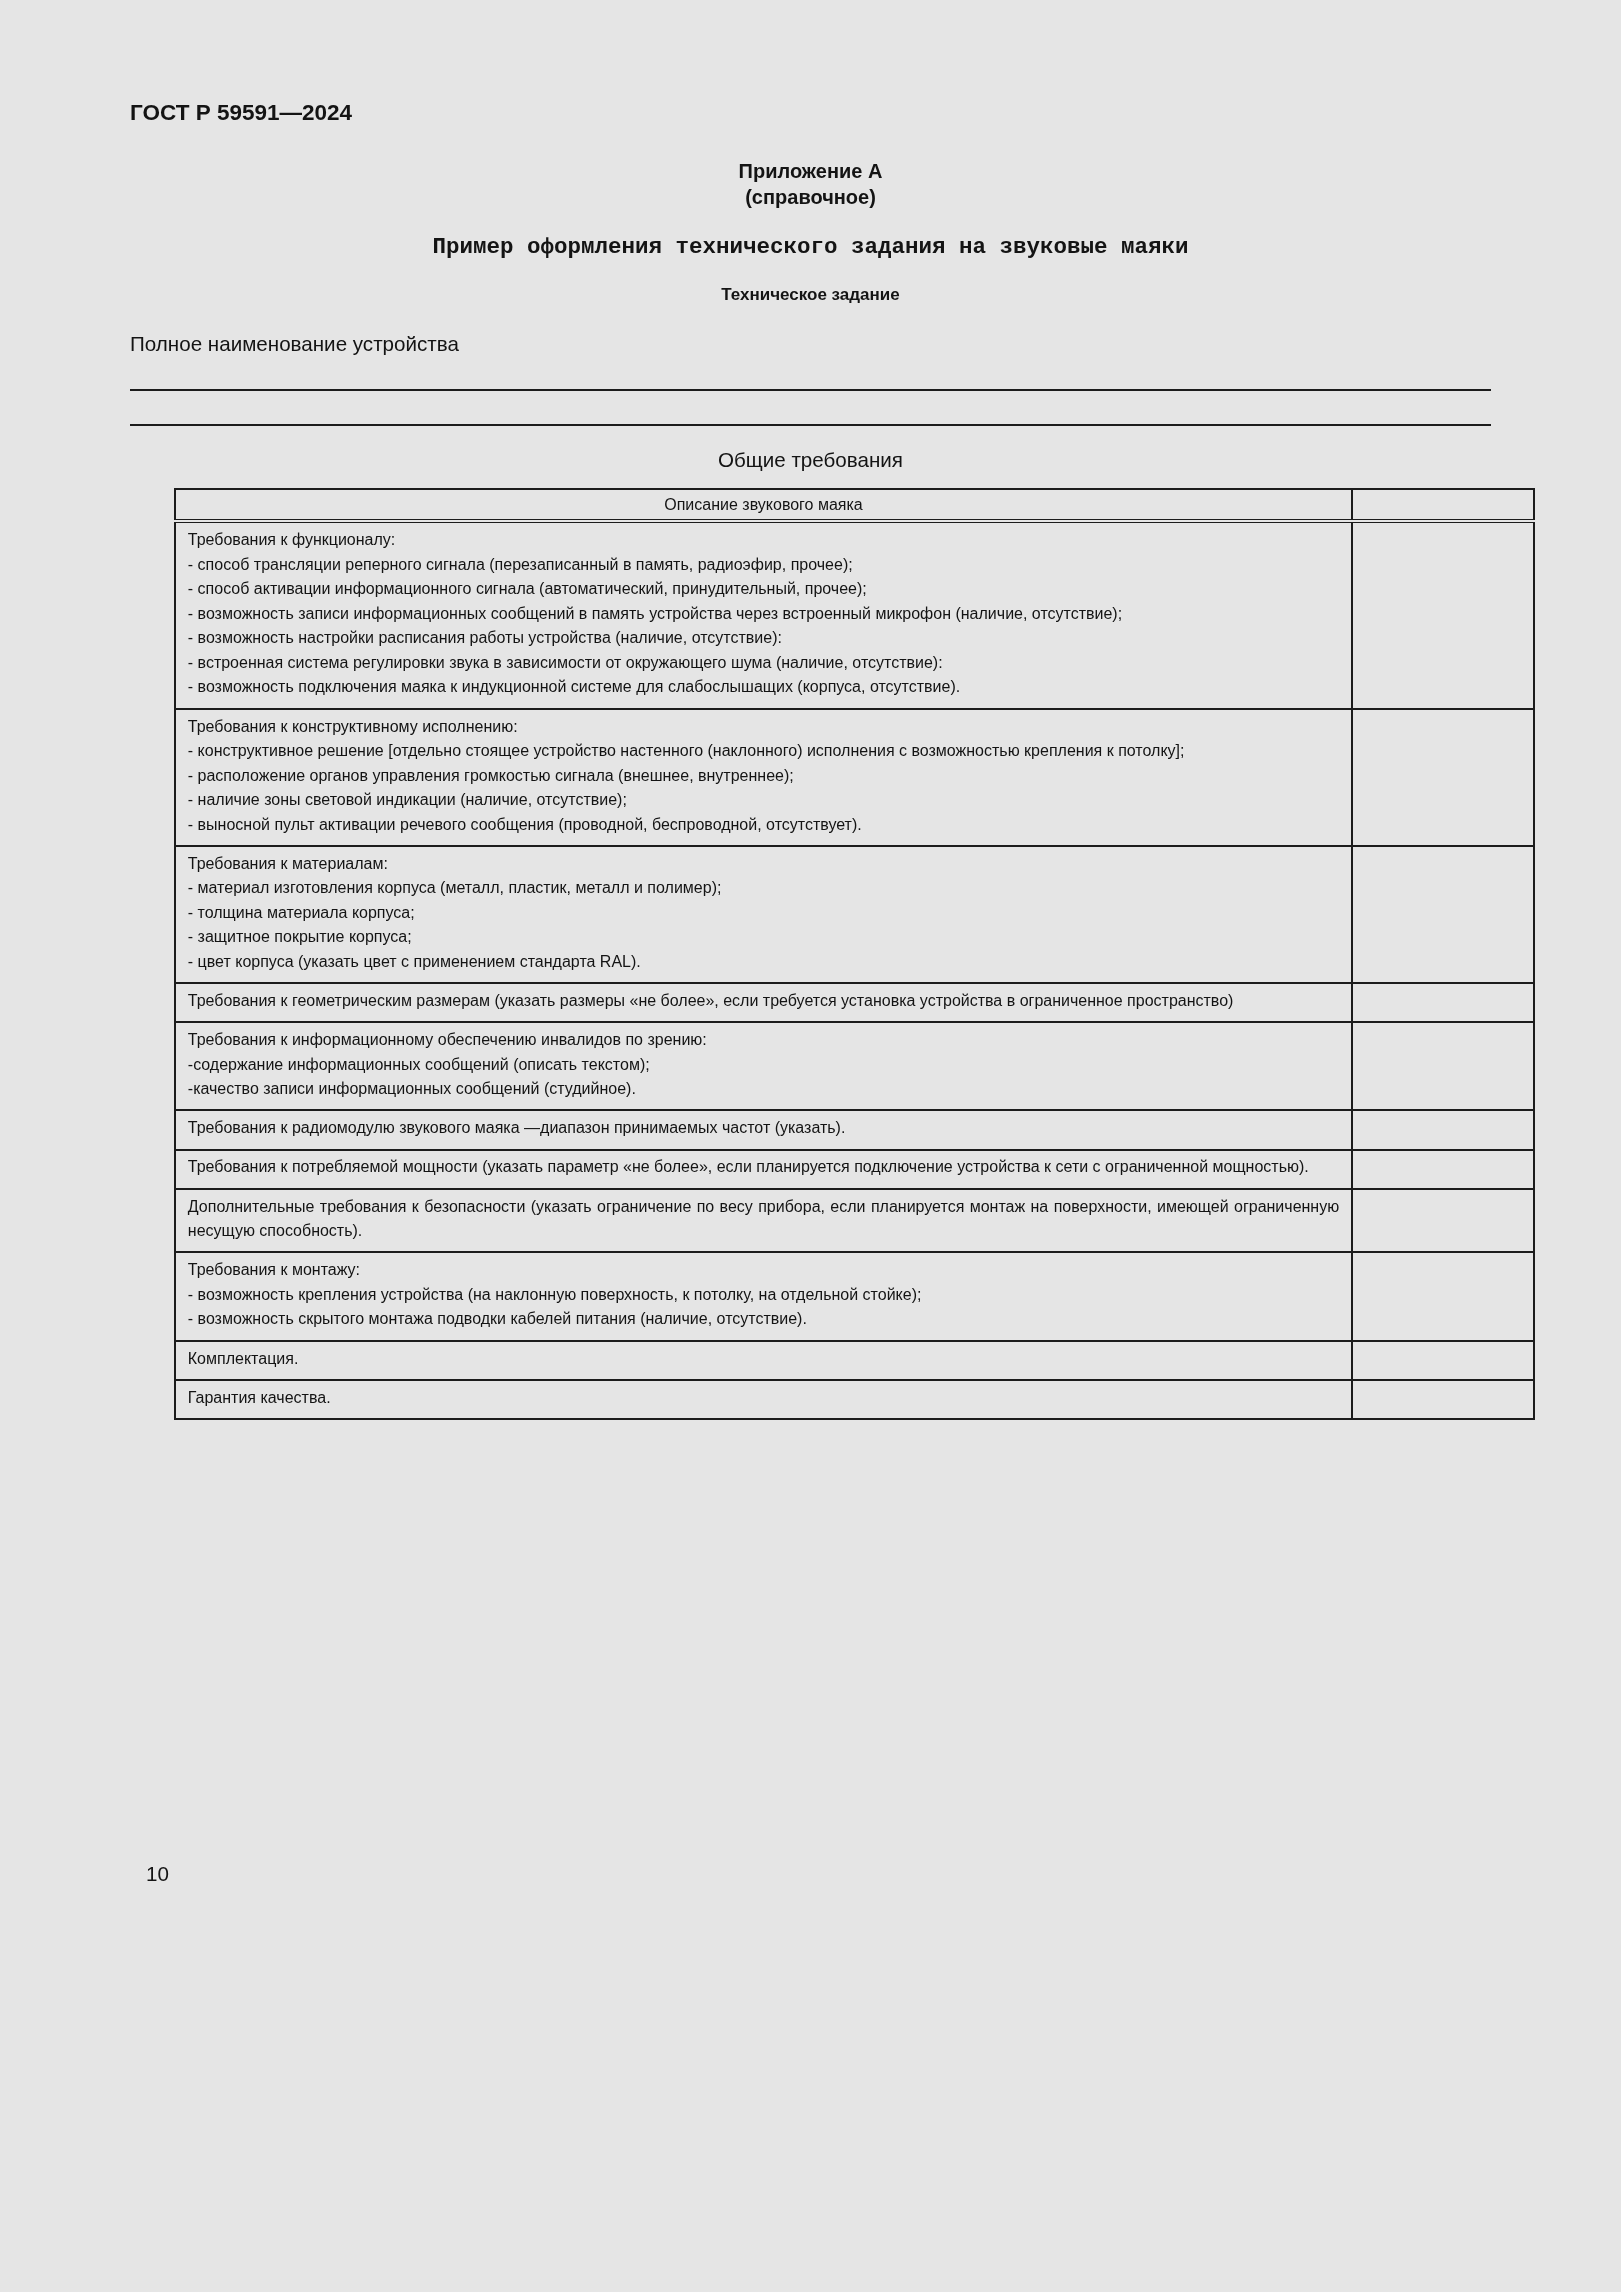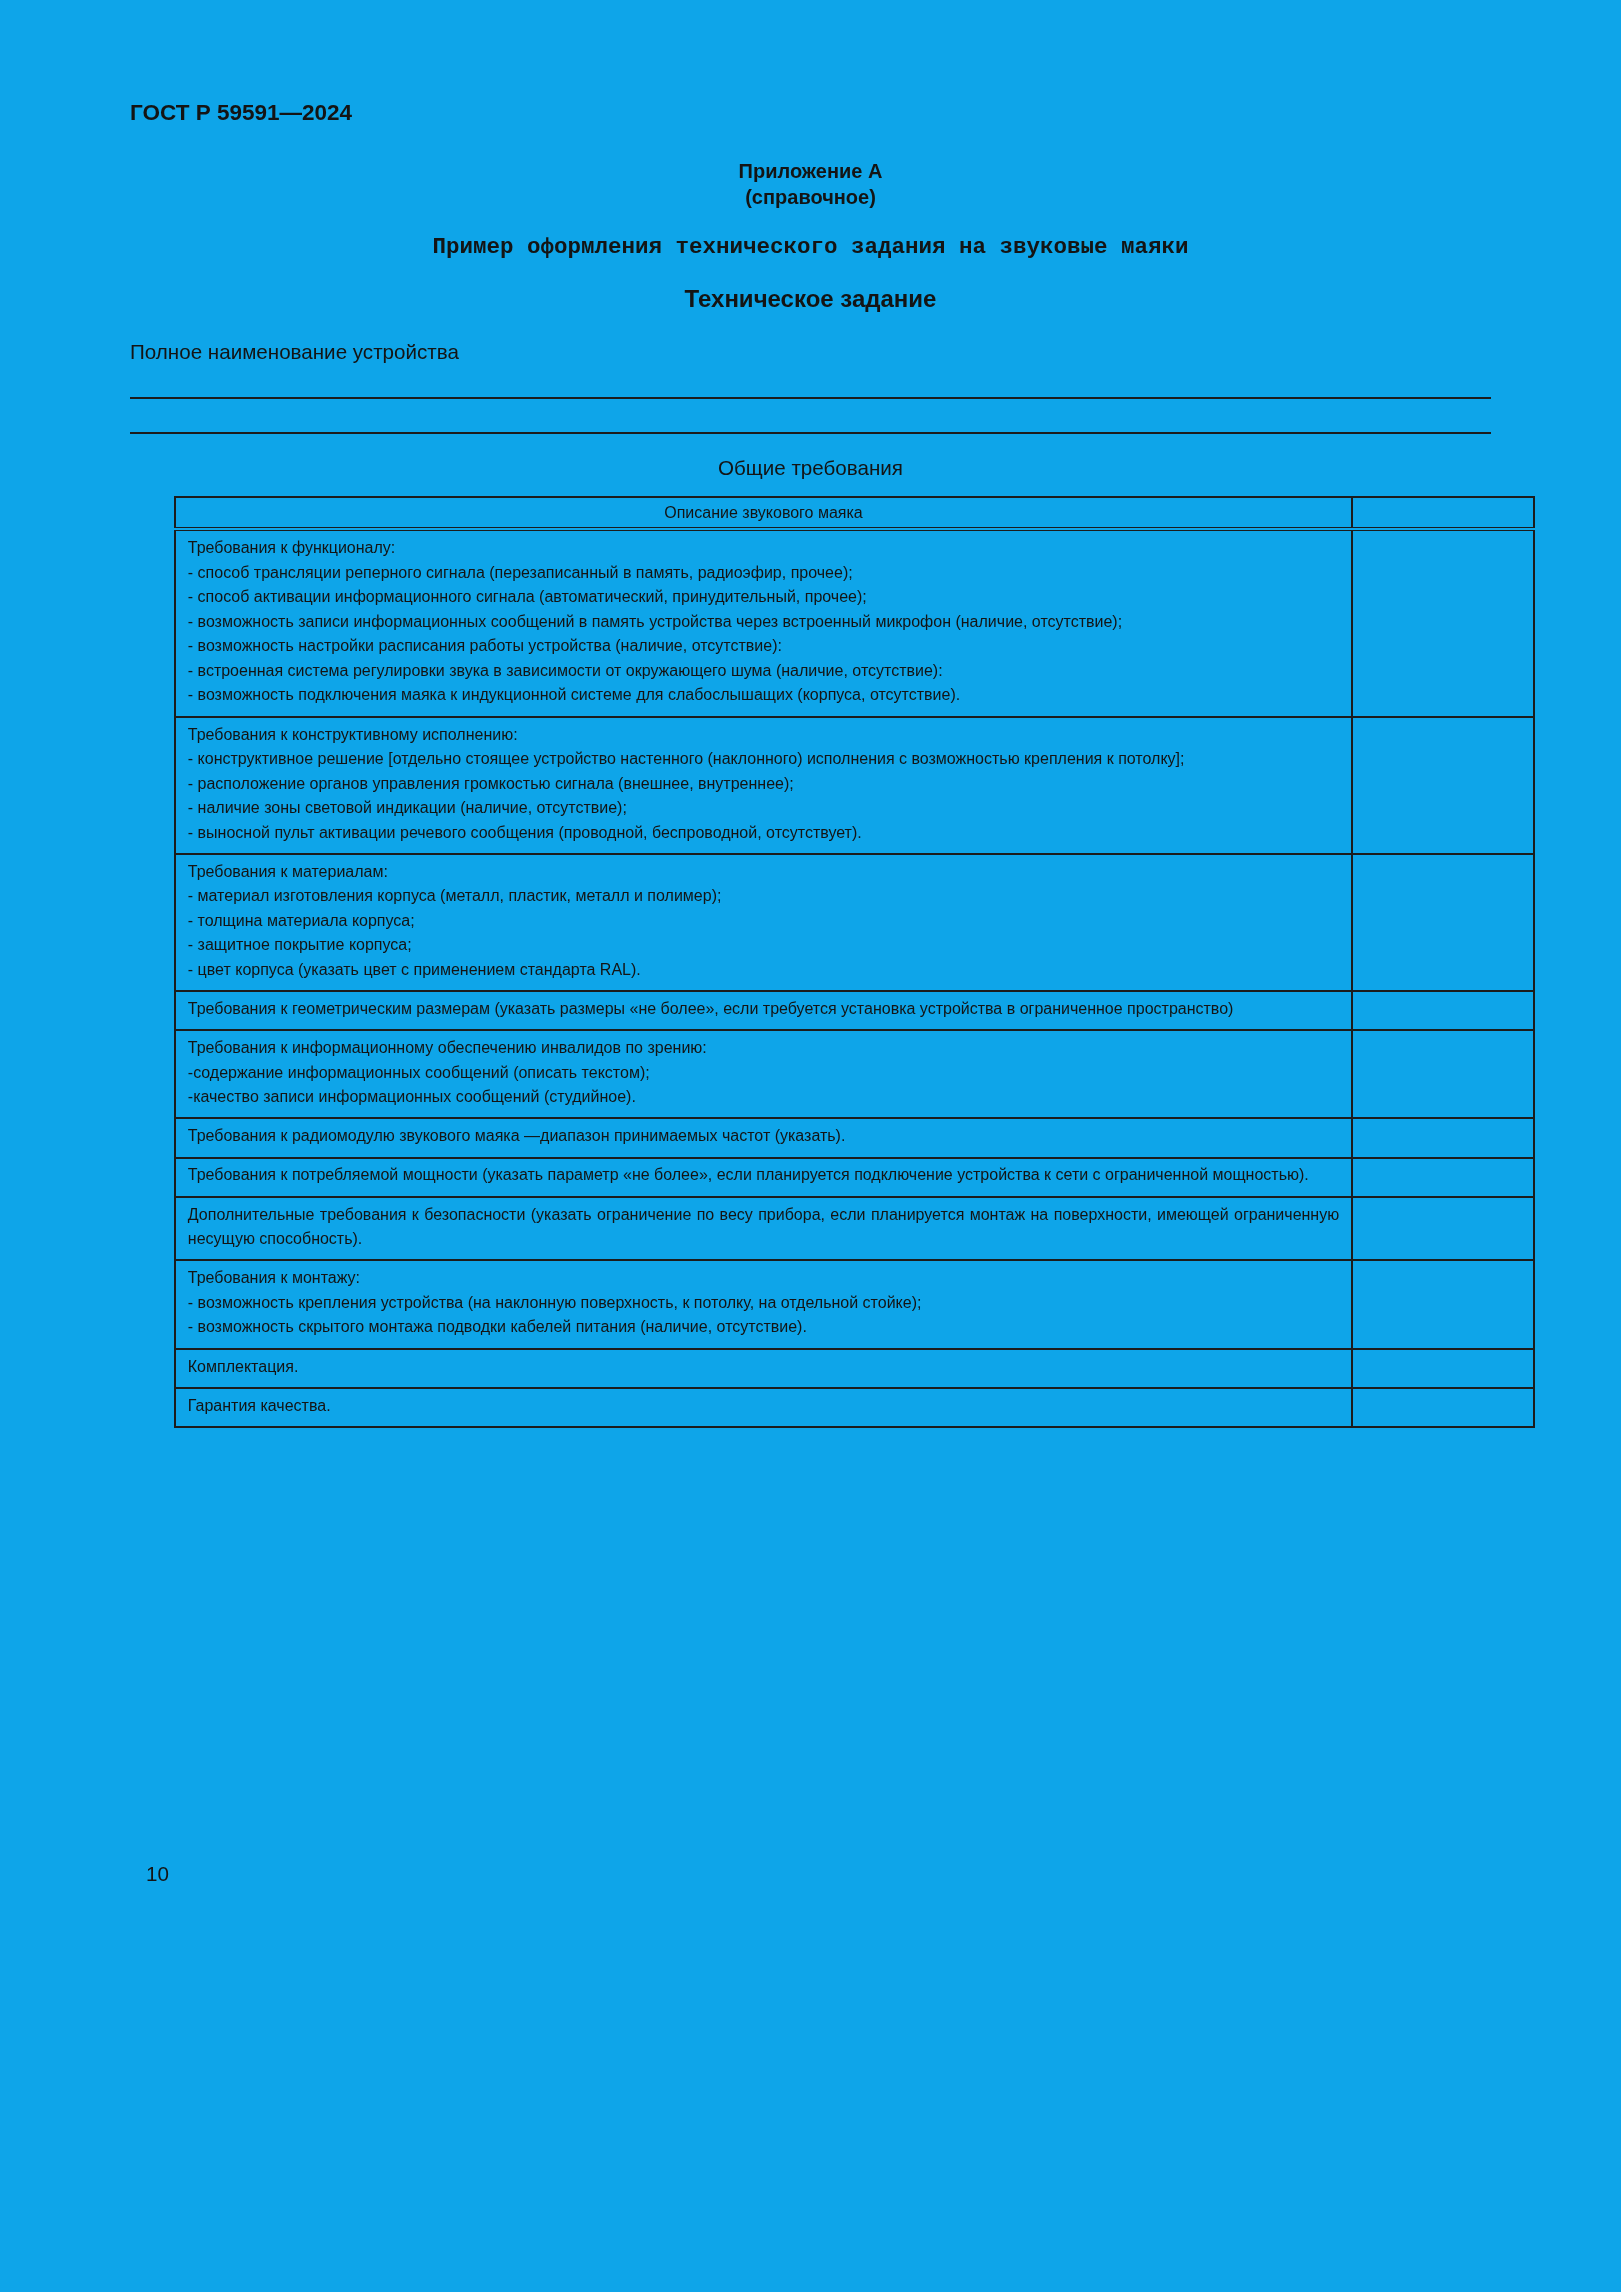--- a/index.html
+++ b/index.html
@@ -3,21 +3,21 @@
 <meta charset="utf-8">
 <style>
   * { margin: 0; padding: 0; box-sizing: border-box; }
   html, body { background: #ffffff; }
   body { font-family: "Liberation Sans", sans-serif; color: #141414; }
 
   .page {
     position: relative;
     width: 1621px;
     height: 2293px;
-    background: #0ea5e9;
+    background: #e5e5e5;
     padding: 100px 130px 0 130px;
   }
 
   .gost-header {
     font-weight: bold;
     font-size: 22.5px;
   }
 
   .appendix {
     margin-top: 33px;
@@ -32,21 +32,21 @@
     text-align: center;
     font-weight: bold;
     font-size: 22.5px;
     font-family: Liberation Mono, monospace;
   }
 
   .doc-subtitle {
     margin-top: 25.5px;
     text-align: center;
     font-weight: bold;
-    font-size: 24px;
+    font-size: 17px;
   }
 
   .device-label {
     margin-top: 27.4px;
     font-size: 20.6px;
   }
 
   .blank-line {
     height: 35px;
     border-bottom: 2px solid #1c1c1c;

